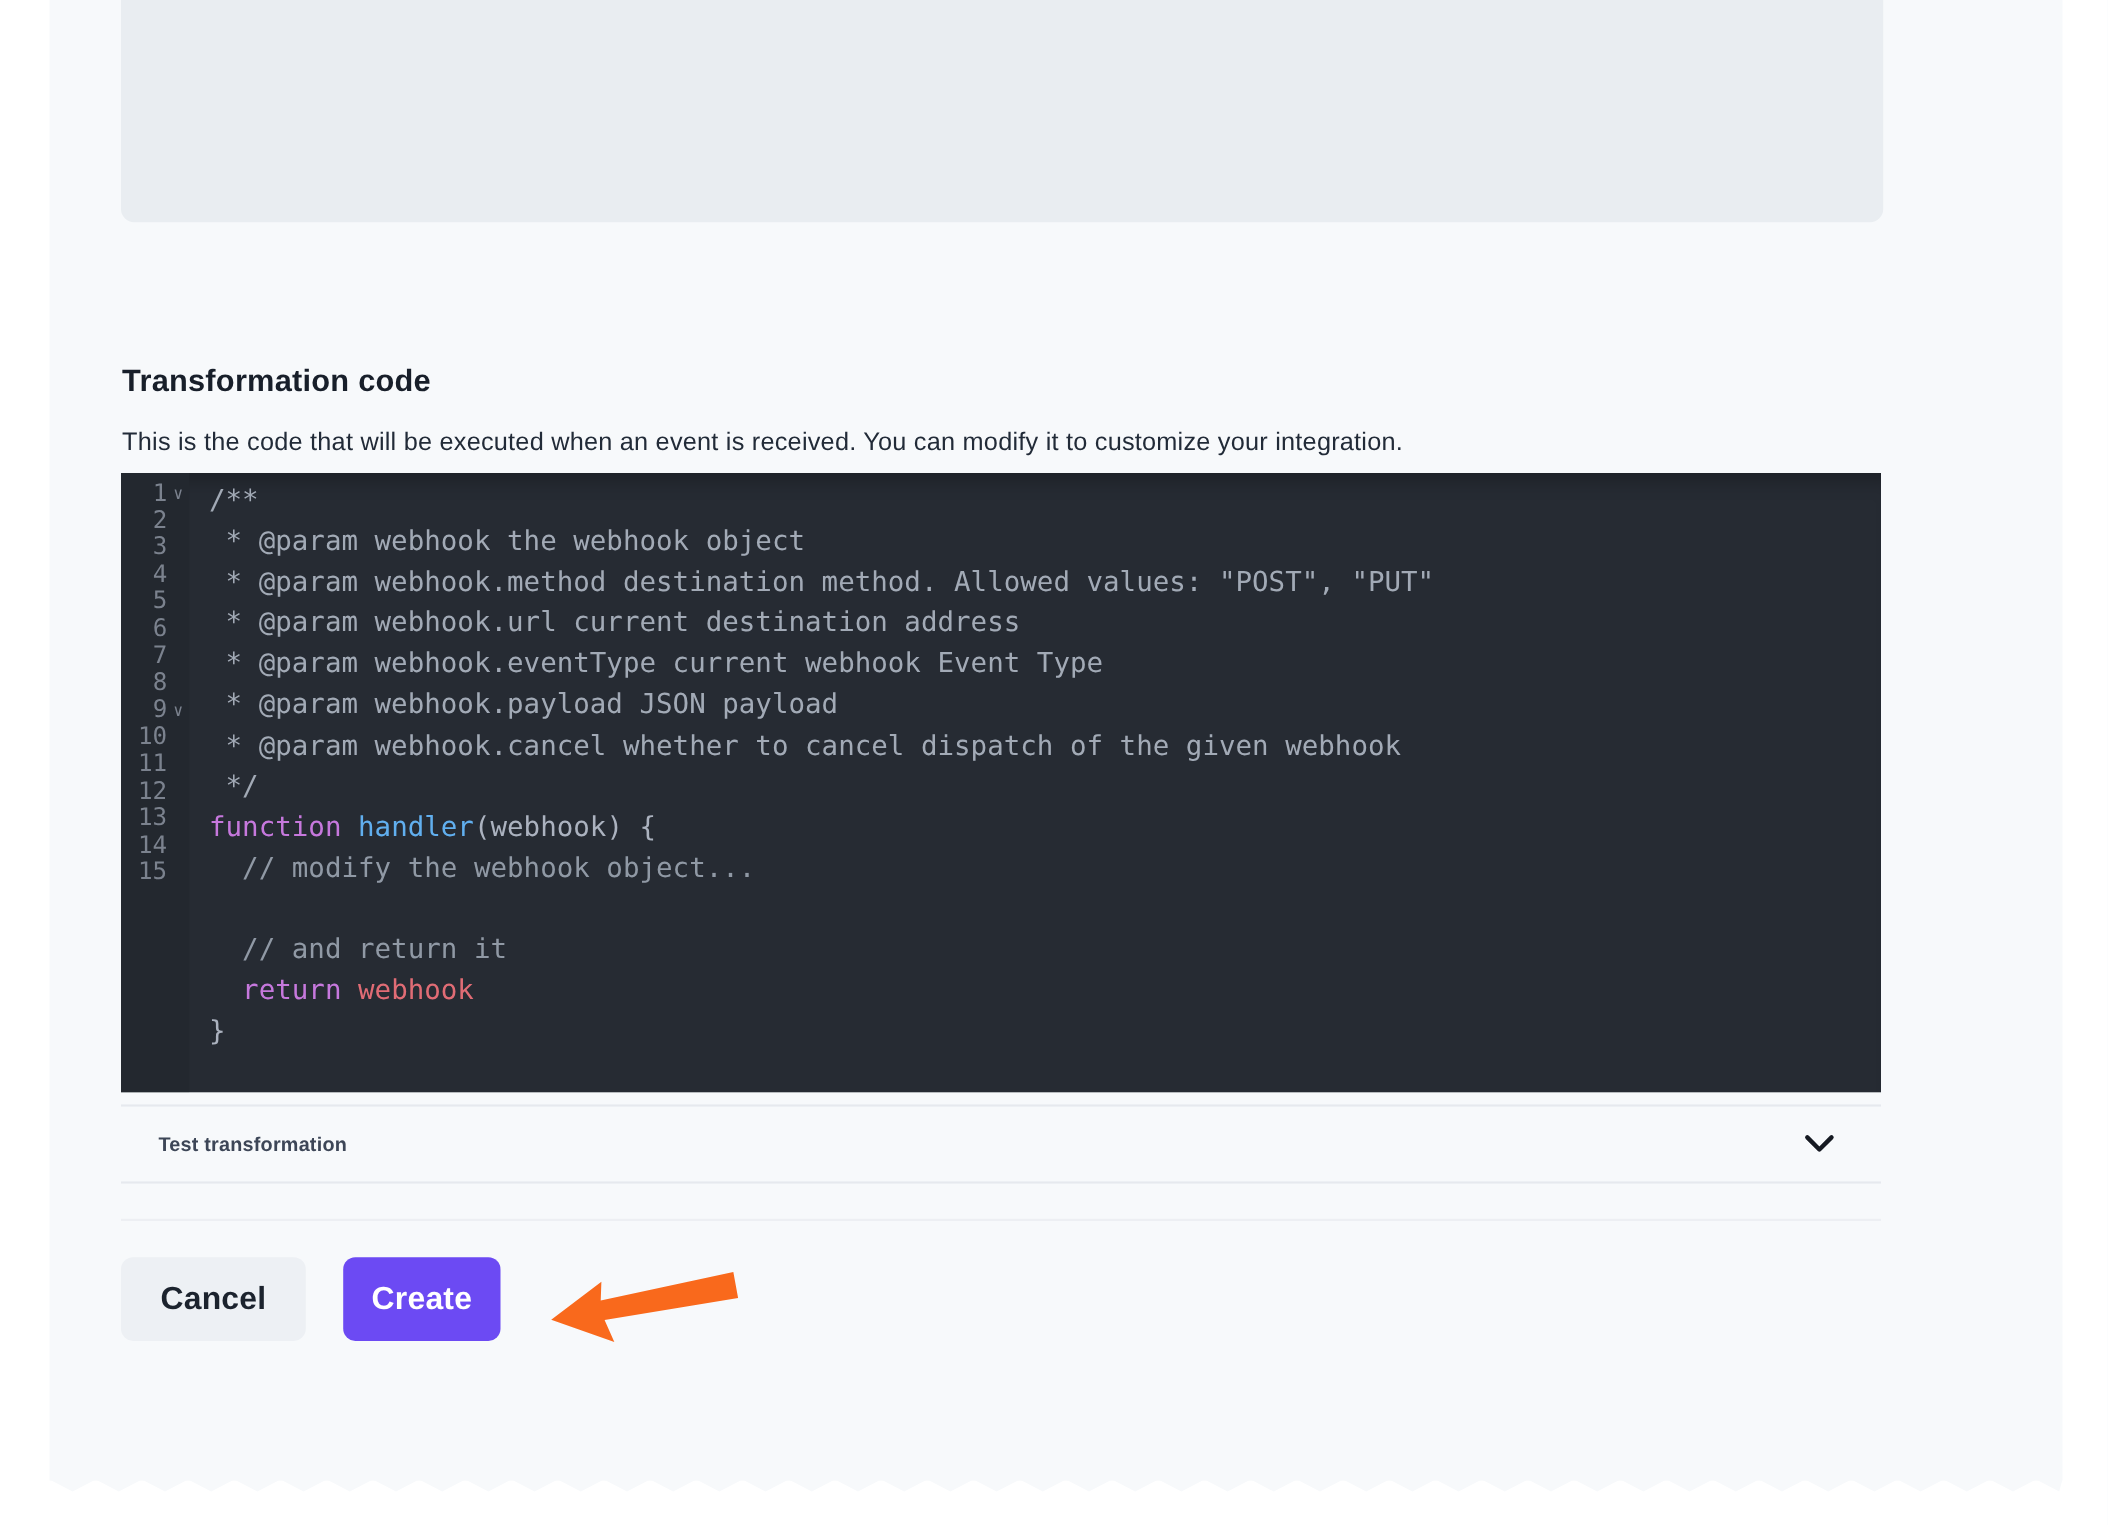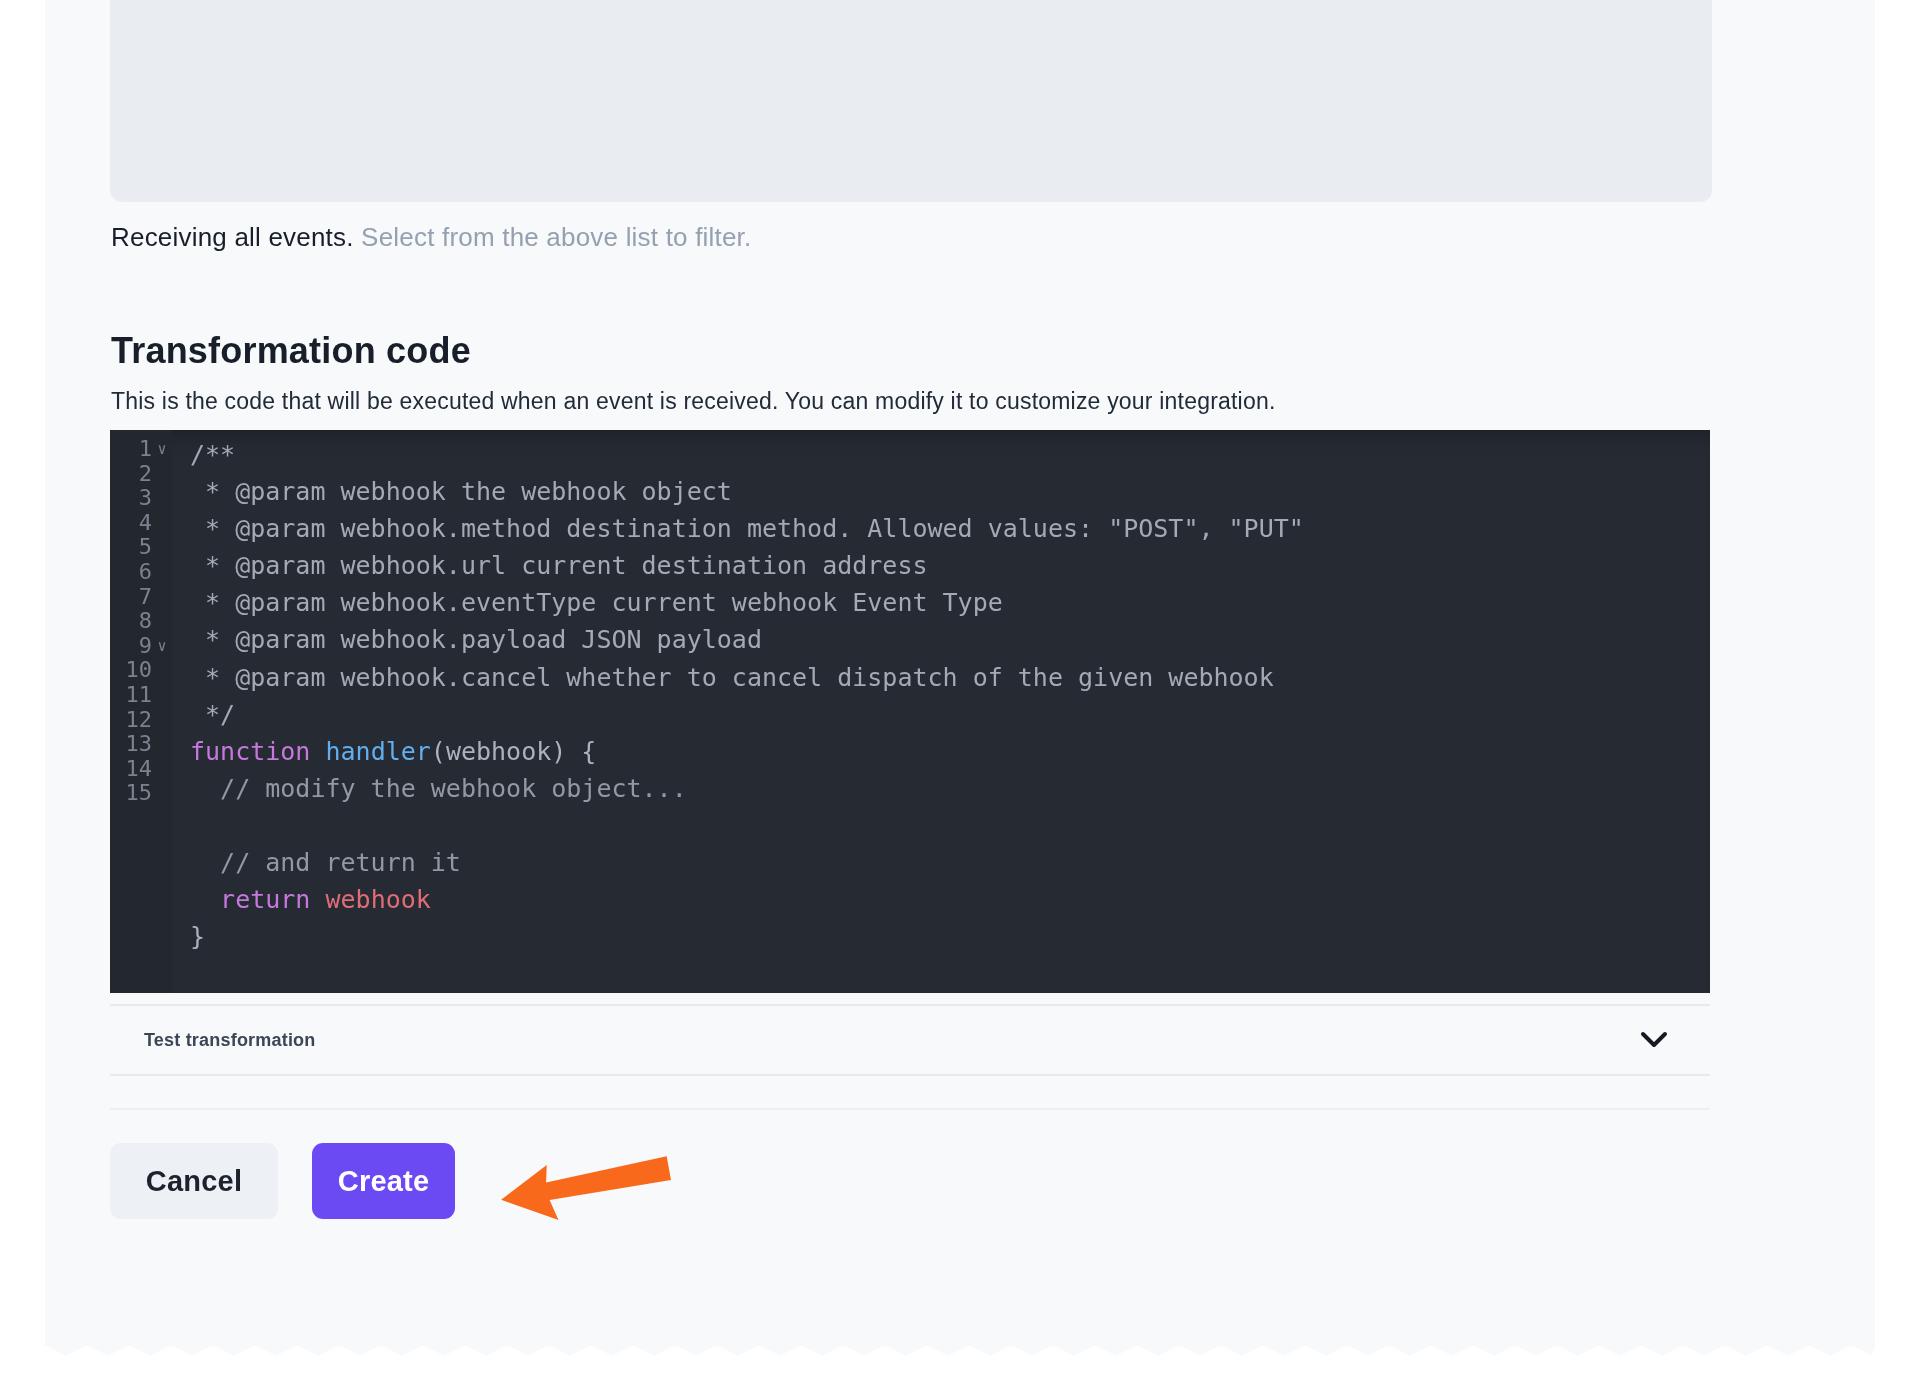--- a/index.html
+++ b/index.html
@@ -44,21 +44,21 @@
     position:absolute;left:65px;top:-14px;width:1602px;height:216px;
     background:var(--panel_bg);border-radius:12px;
   }
   .note{
     position:absolute;left:66px;top:222px;
     font-size:26px;color:var(--heading);letter-spacing:.2px;
   }
   .note .hint{color:var(--muted);}
   .section-title{
     position:absolute;left:66px;top:330px;
-    font-size:36px;font-weight:700;color:var(--heading);letter-spacing:.2px;
+    font-size:28px;font-weight:700;color:var(--heading);letter-spacing:.2px;
   }
   .section-desc{
     position:absolute;left:66px;top:388px;
     font-size:23px;color:var(--text);letter-spacing:.2px;
   }
   .editor{
     position:absolute;left:65px;top:430px;width:1600px;height:563px;
     background:var(--editor_bg);
     display:flex;
     overflow:hidden;
@@ -128,21 +128,20 @@
   .zigzag{position:absolute;left:0;top:1345px;width:1830px;height:13px;display:block;}
   .zigzag path{fill:var(--card_bg);}
 </style>
 </head>
 <body>
 
 <div class="card">
 
   <div class="panel"></div>
 
-  <p class="note"><span>Receiving all events.</span> <span class="hint">Select from the above list to filter.</span></p>
 
   <h3 class="section-title">Transformation code</h3>
   <p class="section-desc">This is the code that will be executed when an event is received. You can modify it to customize your integration.</p>
 
   <div class="editor">
     <div class="gutter">
         <div class="gutter-row">
           <span class="ln">1</span>
           <span class="fold">∨</span>
         </div>

